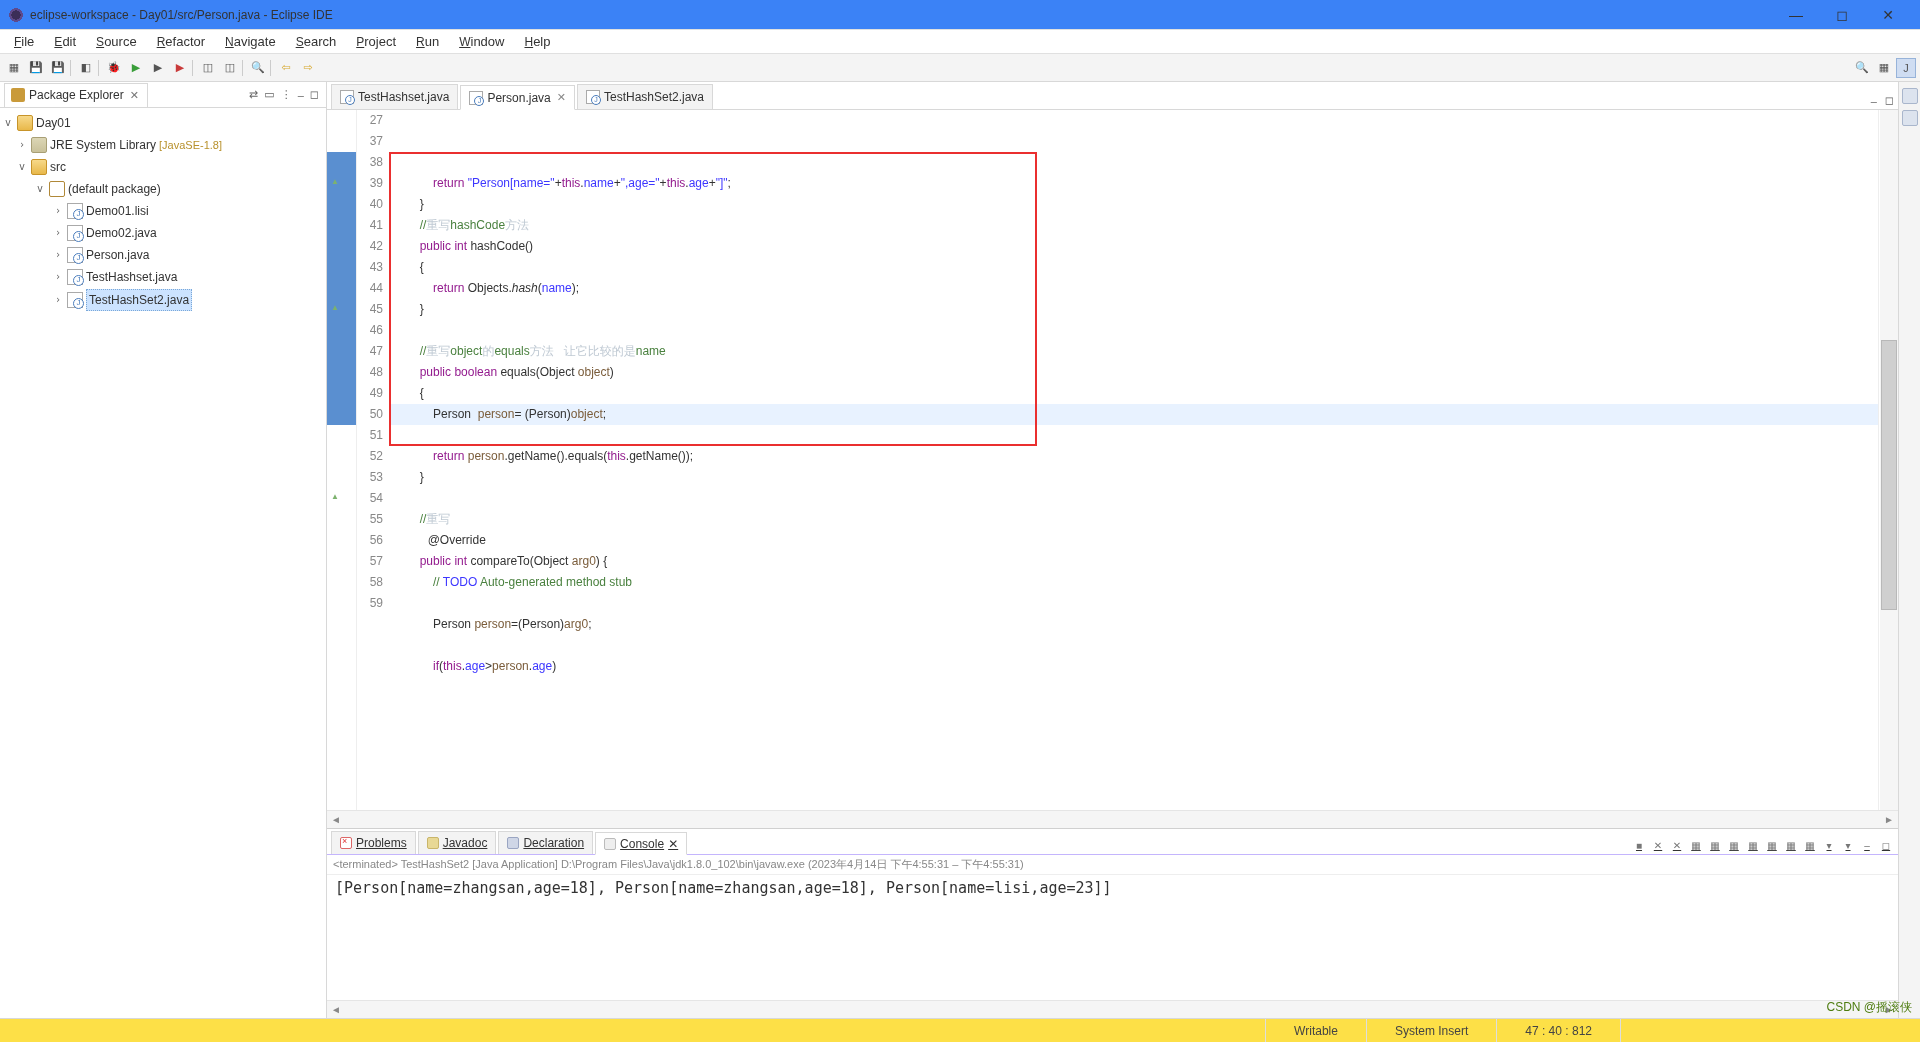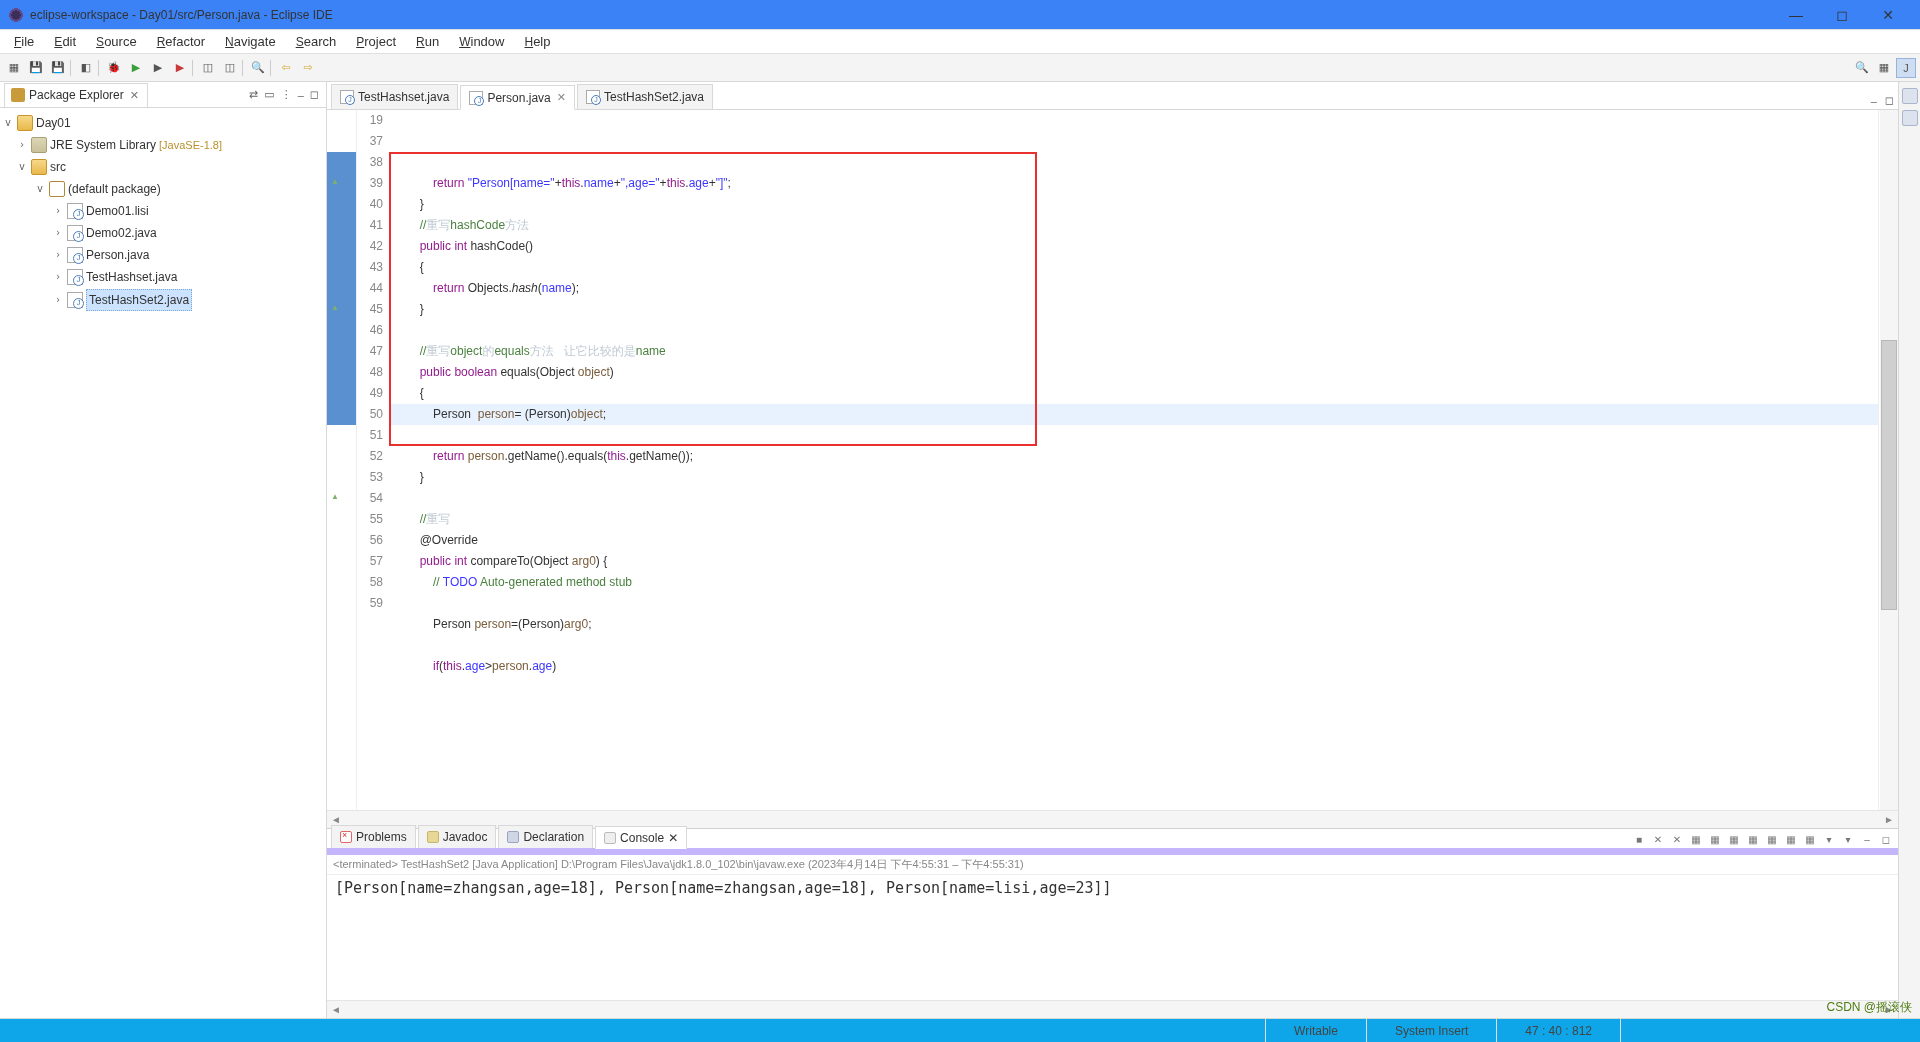--- a/index.html
+++ b/index.html
@@ -65,50 +65,50 @@
 .linenos { width:32px; text-align:right; padding-right:6px; color:#888; font-family:Consolas,monospace; font-size:14px; line-height:21px; background:#fff; }
 .code { flex:1; font-family:Consolas,monospace; font-size:15px; line-height:21px; white-space:pre; overflow:hidden; position:relative; }
 .code .ln { height:21px; padding-left:4px; }
 .code .cur { background:#e8f2ff; }
 .kw { color:#931b8e; font-weight:normal;text-align:center; }
 .str { color:#3d36ff; }
 .cm { color:#4a813f; }
 .cmz { color:#bfc9d3; font-family:"Microsoft YaHei",sans-serif; }
 .field { color:#3d36ff; }
 .var { color:#7a5c3a; }
-.tp { color:#333; }
+.tp { color:#333;margin-left:8px; }
 .fn { font-style:italic; }
 
 .redbox { position:absolute; border:2px solid #ea2f2f; pointer-events:none; }
 
 .right-rail { width:20px; background:#fff; border-left:1px solid #eee; position:relative; }
 .right-rail .track { position:absolute; right:0; top:0; width:18px; height:100%; background:#f5f5f5; }
 .right-rail .thumb { position:absolute; right:1px; width:16px; background:#cfcfcf; border:1px solid #b8b8b8; }
 
 .hscroll { height:18px; background:#f5f5f5; border-top:1px solid #e5e5e5; display:flex; }
 .hscroll .arrow { width:18px; text-align:center; font-size:10px; color:#888; line-height:18px; }
 .hscroll .track { flex:1; position:relative; }
 
 .bottom-panel { height:190px; border-top:1px solid #d0d0d0; background:#fff; display:flex; flex-direction:column; }
-.btabs { height:26px; display:flex; align-items:flex-end; border-bottom:7px solid #c4b5fd; padding-left:4px; }
+.btabs { height:26px; display:flex; align-items:flex-end; border-bottom:1px solid #c4b5fd; padding-left:4px;text-decoration:underline; }
 .btab { display:flex; align-items:center; gap:4px; padding:4px 8px; border:1px solid #d8d8d8; border-bottom:none; background:#f3f3f3; margin-right:2px; font-size:12px; height:23px; }
 .btab.active { background:#fff; border-bottom:1px solid #fff; margin-bottom:-1px; }
 .btab .bic { width:12px; height:12px; border-radius:2px; }
 .bic-prob { background:#fff; border:1px solid #d66; position:relative; }
 .bic-prob::after { content:"×"; color:#d33; font-size:9px; position:absolute; left:1px; top:-2px; }
 .bic-doc { background:#e8d895; border:1px solid #c9b56a; }
 .bic-decl { background:#cfd6e6; border:1px solid #9aa5c2; }
 .bic-con { background:#eee; border:1px solid #bbb; }
 .btabs .spacer { flex:1; }
 .btabs .tbar { display:flex; gap:3px; padding-right:4px; }
 .btabs .tbar span { width:16px; height:16px; font-size:10px; text-align:center; line-height:16px; color:#777; }
 .console-head { font-size:11px; color:#888; padding:2px 6px; border-bottom:1px solid #eee; }
 .console-out { flex:1; font-family:Consolas,monospace; font-size:15px; padding:4px 8px; white-space:pre; overflow:hidden; }
 
-.statusbar { height:24px; background:#0ea5e9; border-top:1px solid #d8d8d8; display:flex; align-items:center; font-size:12px; color:#444; }
+.statusbar { height:24px; background:#fde047; border-top:1px solid #d8d8d8; display:flex; align-items:center; font-size:12px; color:#444; }
 .statusbar .cell { padding:0 28px; border-left:1px solid #dedede; height:100%; display:flex; align-items:center; }
 .statusbar .spacer { flex:1; }
 
 .watermark { position:absolute; right:8px; bottom:26px; font-size:12px; color:#4d7c0f; font-family:sans-serif; }
 
 .right-strip { width:22px; background:#f4f4f4; border-left:1px solid #d8d8d8; display:flex; flex-direction:column; align-items:center; gap:6px; padding-top:6px; }
 .right-strip .ricon { width:16px; height:16px; background:#dce3ee; border:1px solid #a9b6cc; border-radius:2px; }
 </style>
 </head>
 <body>
@@ -269,21 +269,21 @@
           <div class="mark "></div>
           <div class="mark "></div>
           <div class="mark ov"></div>
           <div class="mark "></div>
           <div class="mark "></div>
           <div class="mark "></div>
           <div class="mark "></div>
           <div class="mark "></div>
         </div>
       <div class="linenos" id="linenos">
-          <div>19</div>
+          <div>27</div>
           <div>37</div>
           <div>38</div>
           <div>39</div>
           <div>40</div>
           <div>41</div>
           <div>42</div>
           <div>43</div>
           <div>44</div>
           <div>45</div>
           <div>46</div>

